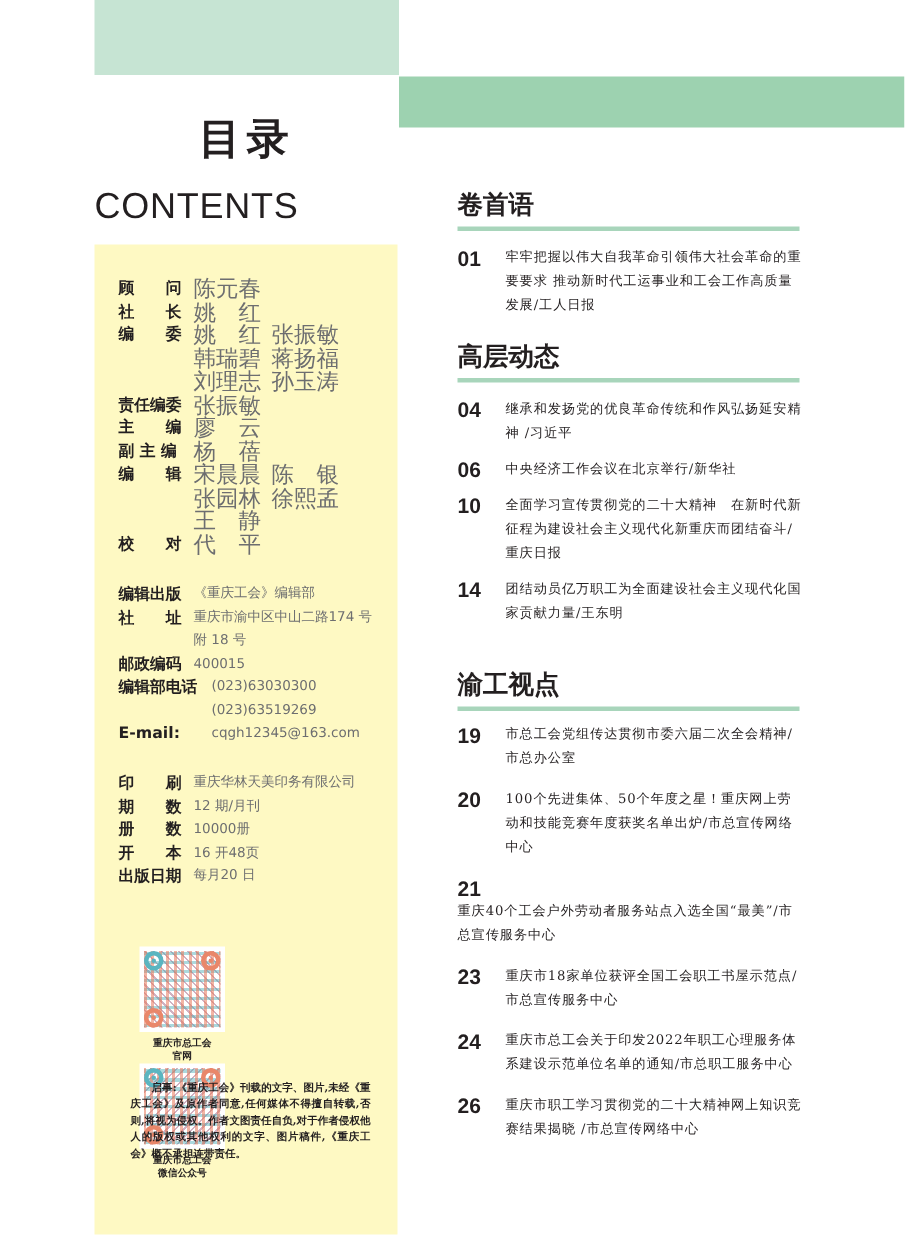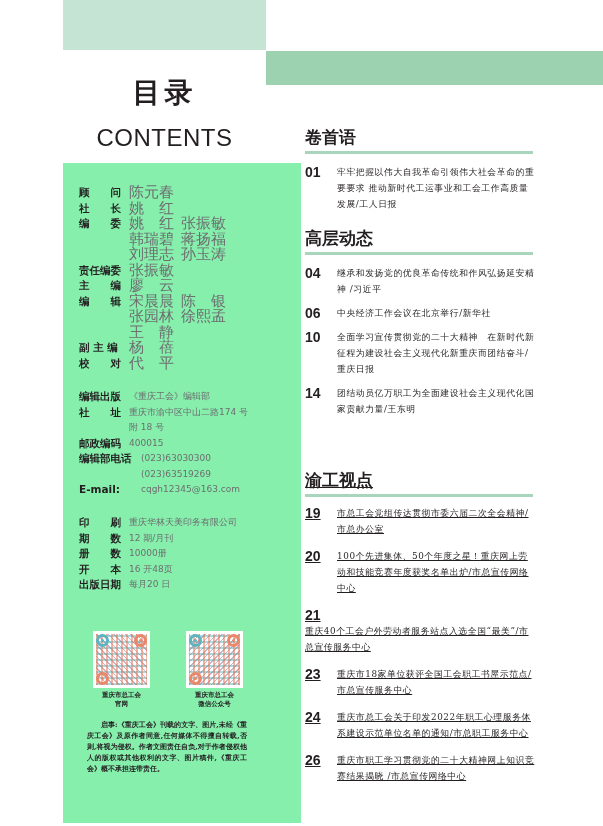--- a/index.html
+++ b/index.html
@@ -6,38 +6,38 @@
   body {
     width: 603px; height: 826px; position: relative; overflow: hidden;
     background: #ffffff;
     font-family: "DejaVu Sans", "Liberation Sans", sans-serif;
     color: #231f20;
   }
   .top-box { position: absolute; left: 63px; top: 0; width: 203px; height: 50px; background: #c6e4d3; }
   .top-band { position: absolute; left: 266px; top: 51px; width: 337px; height: 34px; background: #9dd2b0; }
   .title-cn { position: absolute; left: 63px; top: 68px; width: 203px; text-align: center;
     font-size: 28px; font-weight: bold; letter-spacing: 4px; line-height: 50px; color: #231f20; }
-  .title-en { position: absolute; left: 63px; top: 124px; width: 203px; text-align: center;
+  .title-en { position: absolute; left: 63px; top: 124px; width: 203px; text-align: left;
     font-family: "Liberation Sans", sans-serif; font-size: 24px; line-height: 28px; color: #231f20; letter-spacing: 0.5px; }
-  .left-panel { position: absolute; left: 63px; top: 163px; width: 202px; height: 660px; background: #86efac; padding-left: 36px; }
+  .left-panel { position: absolute; left: 63px; top: 163px; width: 202px; height: 660px; background: #fef9c3; }
 
   .masthead { position: absolute; left: 16px; top: 22px; width: 185px; font-size: 10px; }
   .mrow { display: flex; line-height: 15.5px; }
   .mlabel { width: 50px; font-weight: bold; color: #231f20; white-space: pre; flex-shrink: 0; font-size: 10.5px; }
   .mvals { color: #6d6e70; display: flex; flex-wrap: wrap; }
   .mval { width: 52px; white-space: pre; font-size: 15px; }
 
   .pub { position: absolute; left: 16px; top: 226px; width: 185px; }
   .prow { display: flex; line-height: 15.5px; }
   .plabel { width: 50px; font-weight: bold; font-size: 10.5px; color: #231f20; white-space: pre; flex-shrink: 0; }
   .pval { color: #6d6e70; font-size: 9px; }
 
   .print { position: absolute; left: 16px; top: 352px; width: 185px; }
 
-  .qr-wrap { position: absolute; left: 30px; top: 468px; width: 150px; display: flex; justify-content: space-between; }
+  .qr-wrap { position: absolute; left: 30px; top: 468px; width: 150px; display: flex; justify-content: space-between; flex-direction: column; }
   .qr { width: 57px; text-align: center; }
   .qr-img { width: 57px; height: 57px; background: #fff; position: relative; overflow: hidden; }
   .finder { position: absolute; width: 13px; height: 13px; border-radius: 50%; box-sizing: border-box; border: 3px solid; }
   .finder::after { content: ""; position: absolute; left: 2px; top: 2px; width: 3px; height: 3px; border-radius: 50%; background: currentColor; }
   .qr-pattern {
     position: absolute; left: 3px; top: 3px; right: 3px; bottom: 3px;
     background-image:
       repeating-linear-gradient(90deg, rgba(233,120,90,.55) 0 2px, transparent 2px 5px),
       repeating-linear-gradient(0deg, rgba(70,170,180,.45) 0 2px, transparent 2px 6px),
       repeating-linear-gradient(45deg, rgba(140,60,100,.4) 0 1px, transparent 1px 4px);
@@ -94,33 +94,33 @@
           <span class="mval">张振敏</span>
         </div>
       </div>
       <div class="mrow">
         <span class="mlabel">主　　编</span>
         <div class="mvals">
           <span class="mval">廖　云</span>
         </div>
       </div>
       <div class="mrow">
+        <span class="mlabel">副 主 编</span>
+        <div class="mvals">
+          <span class="mval">杨　蓓</span>
+        </div>
+      </div>
+      <div class="mrow">
         <span class="mlabel">编　　辑</span>
         <div class="mvals">
           <span class="mval">宋晨晨</span>
           <span class="mval">陈　银</span>
           <span class="mval">张园林</span>
           <span class="mval">徐熙孟</span>
           <span class="mval">王　静</span>
-        </div>
-      </div>
-      <div class="mrow">
-        <span class="mlabel">副 主 编</span>
-        <div class="mvals">
-          <span class="mval">杨　蓓</span>
         </div>
       </div>
       <div class="mrow">
         <span class="mlabel">校　　对</span>
         <div class="mvals">
           <span class="mval">代　平</span>
         </div>
       </div>
     </div>
   <div class="pub" id="pub">
@@ -225,21 +225,21 @@
     </div>
     <div class="entry">
       <span class="entry-num">10</span>
       <span class="entry-text">全面学习宣传贯彻党的二十大精神　在新时代新征程为建设社会主义现代化新重庆而团结奋斗/重庆日报</span>
     </div>
     <div class="entry">
       <span class="entry-num">14</span>
       <span class="entry-text">团结动员亿万职工为全面建设社会主义现代化国家贡献力量/王东明</span>
     </div>
   </div>
-<div class="toc" style="top:469px;text-decoration:underline;" id="sec2">
+<div class="toc" style="top:446px;" id="sec2">
     <div class="sec-title">渝工视点</div>
     <div class="sec-rule"></div>
     <div class="entry" style="margin-top: 8px;">
       <span class="entry-num">19</span>
       <span class="entry-text">市总工会党组传达贯彻市委六届二次全会精神/市总办公室</span>
     </div>
     <div class="entry" style="margin-top: 11px;">
       <span class="entry-num">20</span>
       <span class="entry-text">100个先进集体、50个年度之星！重庆网上劳动和技能竞赛年度获奖名单出炉/市总宣传网络中心</span>
     </div>

